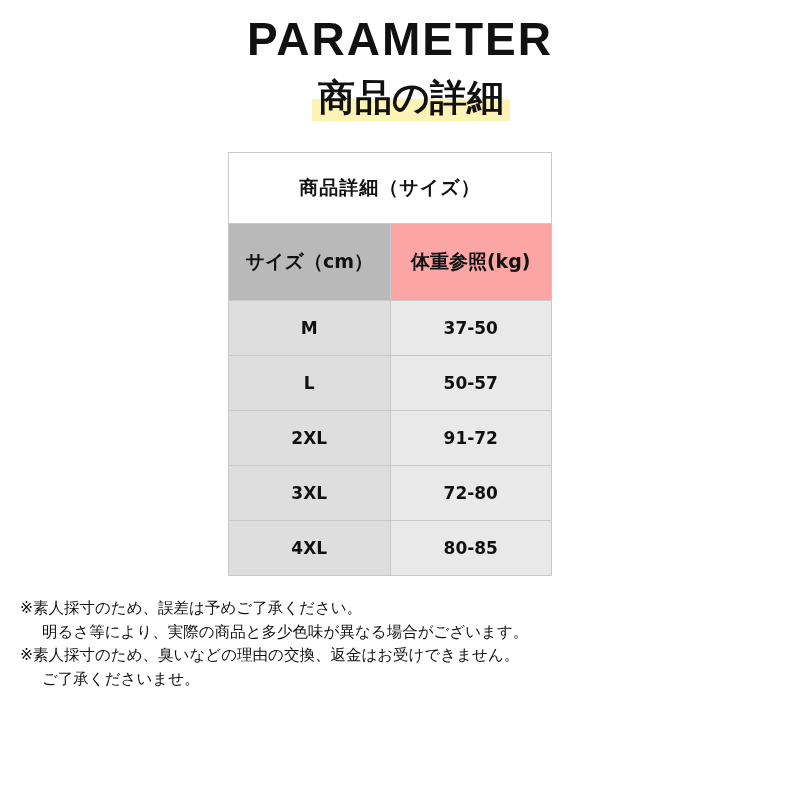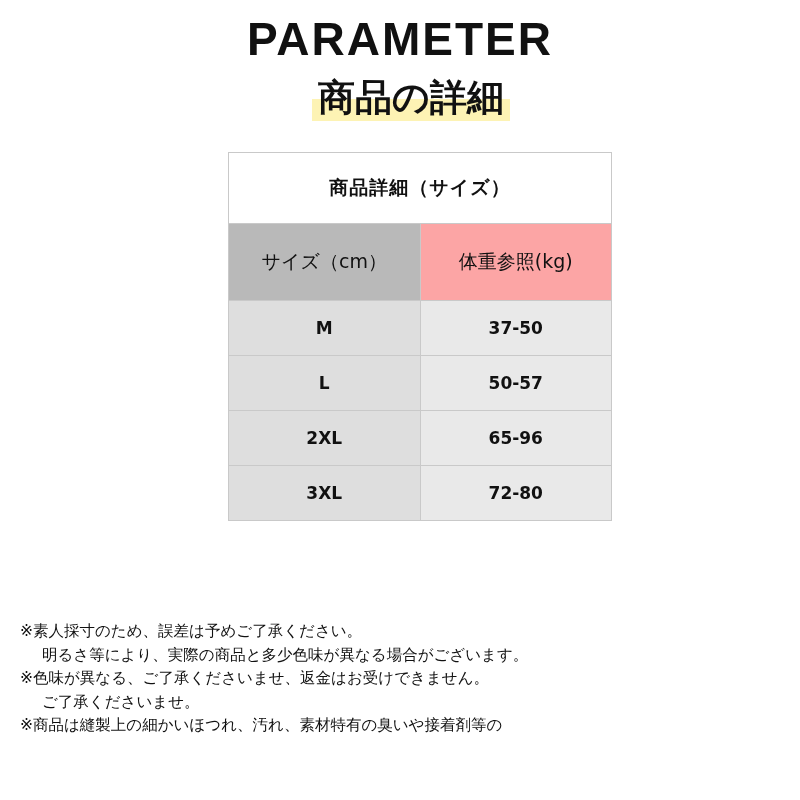--- a/index.html
+++ b/index.html
@@ -53,21 +53,21 @@
         #fdf3b4 100%);
     padding: 0 6px;
     font-family: "DejaVu Sans", sans-serif;
   }
 
   
   .table-wrap {
     position: absolute;
     left: 228px;
     top: 152px;
-    width: 384px;
+    width: 324px;
   }
   table.spec {
     border-collapse: collapse;
     width: 100%;
     table-layout: fixed;
   }
   table.spec td {
     border: 1px solid #c9c9c9;
     text-align: center;
     font-family: "DejaVu Sans", sans-serif;
@@ -76,39 +76,39 @@
     height: 68px;
     font-size: 19px;
     font-weight: bold;
     background: #ffffff;
     color: #111111;
     letter-spacing: 1px;
   }
   .head-cell {
     height: 74px;
     font-size: 19px;
-    font-weight: normal;
+    font-weight: bold;
     color: #111111;
   }
   .head-left  { background: #b9b9b9; }
   .head-right { background: #fca5a5; }
   .body-row td {
     height: 52px;
     font-size: 17px;
     font-weight: bold;
     color: #111111;
   }
   .cell-left  { background: #dedede; }
   .cell-right { background: #e9e9e9; margin-left: 32px; }
 
   
   .notes {
     position: absolute;
     left: 20px;
-    top: 620px;
+    top: 597px;
     right: 14px;
   }
   .note-line {
     font-size: 15.5px;
     line-height: 1.52;
     color: #111111;
     font-family: "DejaVu Sans", sans-serif;
     white-space: nowrap;
   }
   .note-indent {
@@ -140,31 +140,34 @@
         <tr class="body-row">
           <td class="cell-left">M</td>
           <td class="cell-right">37-50</td>
         </tr>
         <tr class="body-row">
           <td class="cell-left">L</td>
           <td class="cell-right">50-57</td>
         </tr>
         <tr class="body-row">
           <td class="cell-left">2XL</td>
-          <td class="cell-right">65-96</td>
+          <td class="cell-right">91-72</td>
         </tr>
         <tr class="body-row">
           <td class="cell-left">3XL</td>
           <td class="cell-right">72-80</td>
+        </tr>
+        <tr class="body-row">
+          <td class="cell-left">4XL</td>
+          <td class="cell-right">80-85</td>
         </tr>
       </tbody>
     </table>
   </div>
 
   <div class="notes">
     <div class="note-line">※素人採寸のため、誤差は予めご了承ください。</div>
     <div class="note-line note-indent">明るさ等により、実際の商品と多少色味が異なる場合がございます。</div>
-    <div class="note-line">※色味が異なる、ご了承くださいませ、返金はお受けできません。</div>
+    <div class="note-line">※素人採寸のため、臭いなどの理由の交換、返金はお受けできません。</div>
     <div class="note-line note-indent">ご了承くださいませ。</div>
-    <div class="note-line">※商品は縫製上の細かいほつれ、汚れ、素材特有の臭いや接着剤等の</div>
   </div>
 
 </div>
 
 </body></html>

